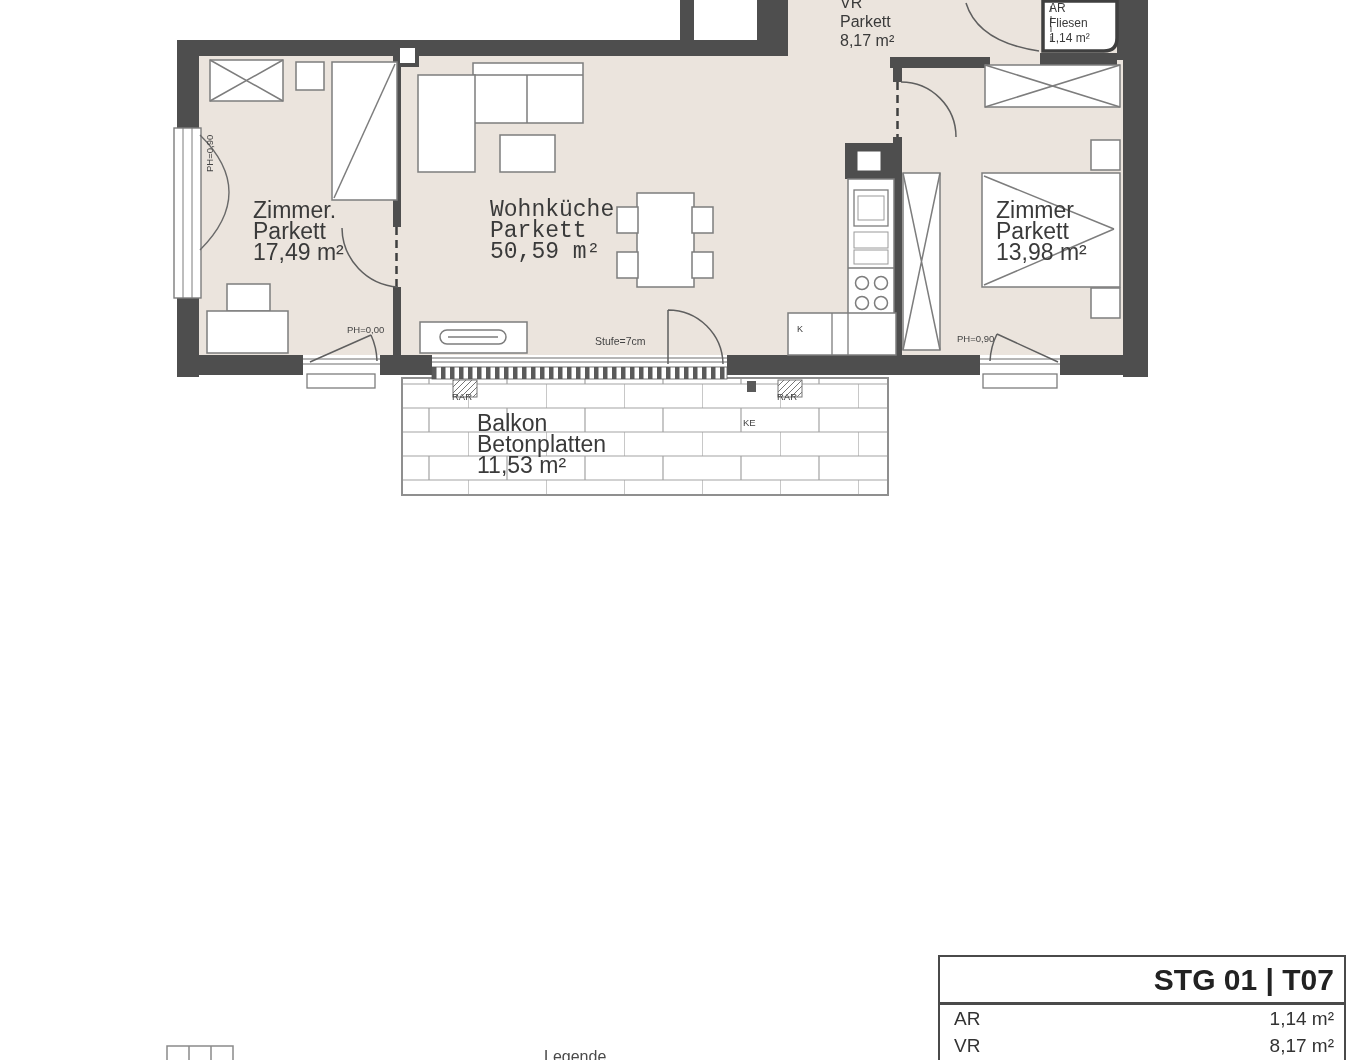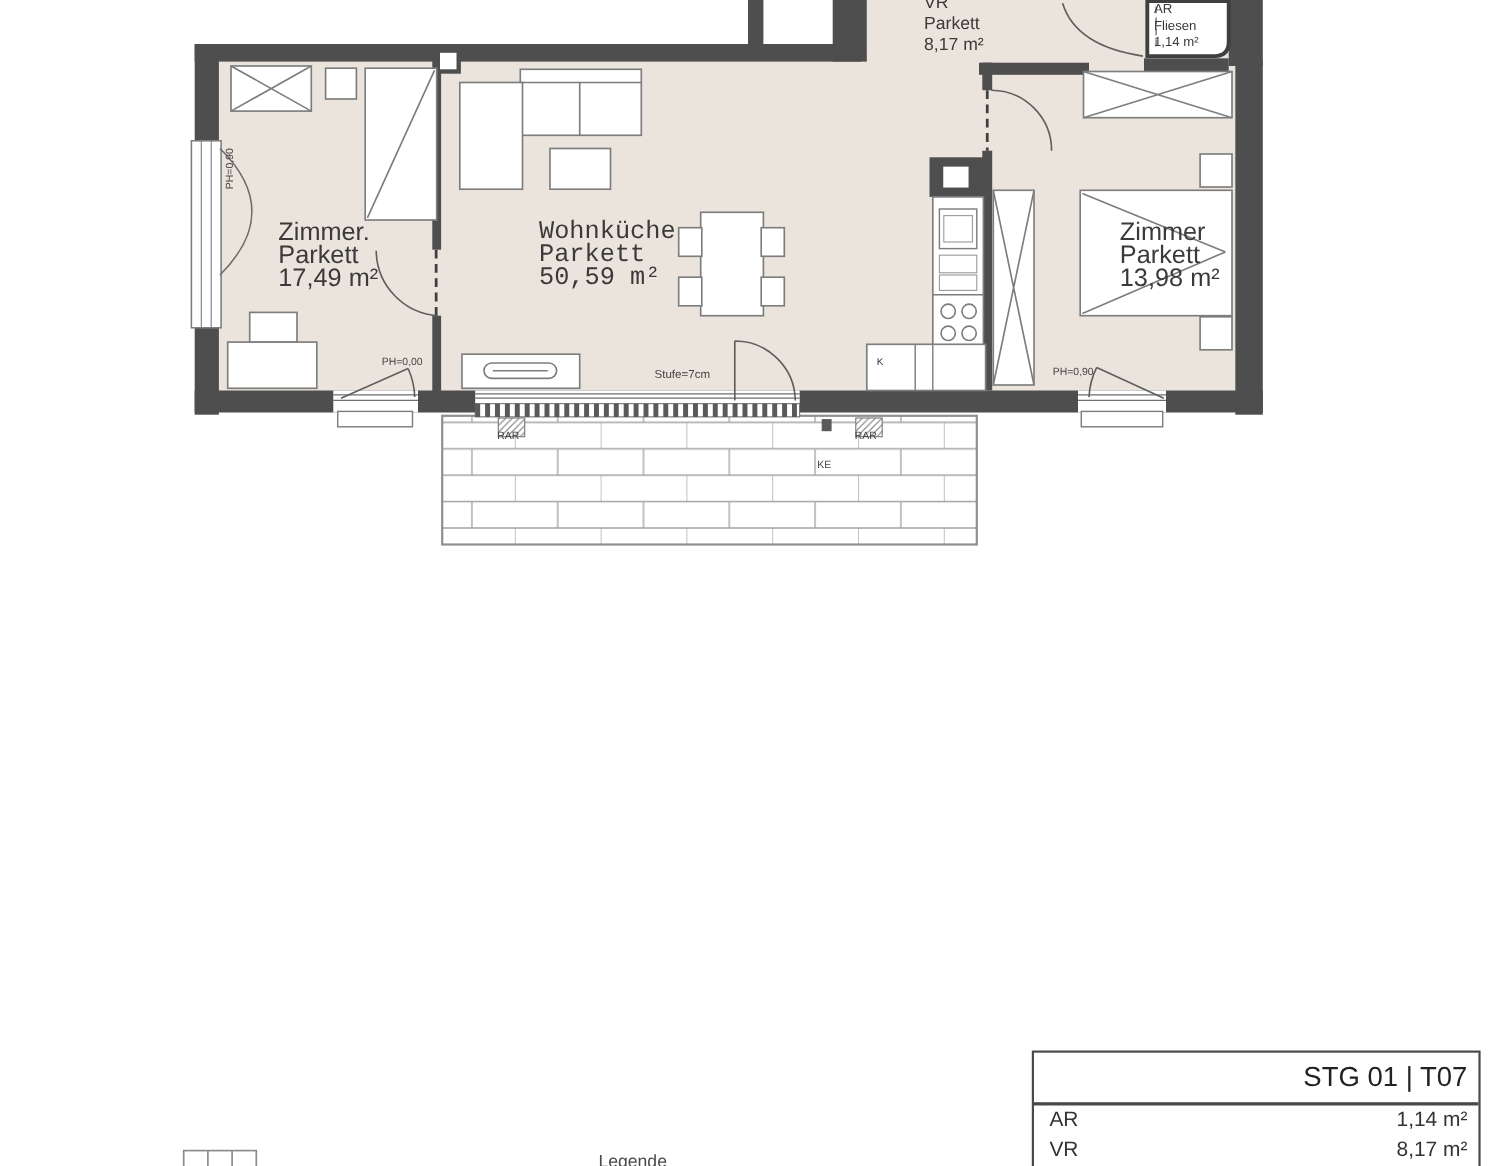--- a/index.html
+++ b/index.html
@@ -9,21 +9,21 @@
   .lbl{position:absolute;white-space:nowrap;color:#3a3a3a;}
   .room-lbl{font-size:23px;line-height:21px;}
   .room-lbl-sm{font-size:12px;line-height:15px;}
   .ann{font-size:9.5px;line-height:11px;color:#444;}
   .ann-mid{font-size:10.5px;line-height:12px;color:#444;}
   .vert{transform:rotate(-90deg);transform-origin:left top;}
   .info-table{position:absolute;left:938px;top:955px;width:408px;height:140px;
               border:2px solid #4a4a4a;background:#fff;box-sizing:border-box;}
   .info-table .hdr{height:45px;border-bottom:3px solid #4a4a4a;display:flex;
                    align-items:center;justify-content:flex-end;padding-right:10px;
-                   font-size:25px;font-weight:normal;color:#222;}
+                   font-size:30px;font-weight:bold;color:#222;}
   .info-table .row{display:flex;justify-content:space-between;align-items:center;
                    height:27px;font-size:19px;color:#333;padding:0 10px 0 14px;}
   .legende{position:absolute;left:544px;top:1048px;font-size:16px;color:#4a4a4a;}
 </style>
 </head>
 <body>
 
 <div class="canvas">
 
   <svg class="plan-svg" width="1370" height="1060" viewBox="0 0 1370 1060">
@@ -185,24 +185,29 @@
   <div class="lbl room-lbl" style="left:840px;top:-7px;font-size:16px;line-height:19px;">
     <div>VR</div>
     <div>Parkett</div>
     <div>8,17 m²</div>
   </div>
   <div class="lbl room-lbl-sm" style="left:1049px;top:1px;">
     <div>AR</div>
     <div>Fliesen</div>
     <div>1,14 m²</div>
   </div>
-  <div class="lbl room-lbl" style="left:1018px;top:200px;">
+  <div class="lbl room-lbl" style="left:996px;top:200px;">
     <div>Zimmer</div>
     <div>Parkett</div>
     <div>13,98 m²</div>
+  </div>
+  <div class="lbl room-lbl" style="left:477px;top:413px;">
+    <div>Balkon</div>
+    <div>Betonplatten</div>
+    <div>11,53 m²</div>
   </div>
 
   <div class="lbl ann-mid" style="left:595px;top:335px;">Stufe=7cm</div>
   <div class="lbl ann" style="left:347px;top:324px;">PH=0,00</div>
   <div class="lbl ann" style="left:957px;top:333px;">PH=0,90</div>
   <div class="lbl ann vert" style="left:204px;top:172px;">PH=0,90</div>
   <div class="lbl" style="left:797px;top:324px;font-size:9px;">K</div>
   <div class="lbl ann" style="left:452px;top:391px;">RAR</div>
   <div class="lbl ann" style="left:743px;top:393px;margin-top:24px;">KE</div>
   <div class="lbl ann" style="left:777px;top:391px;">RAR</div>

